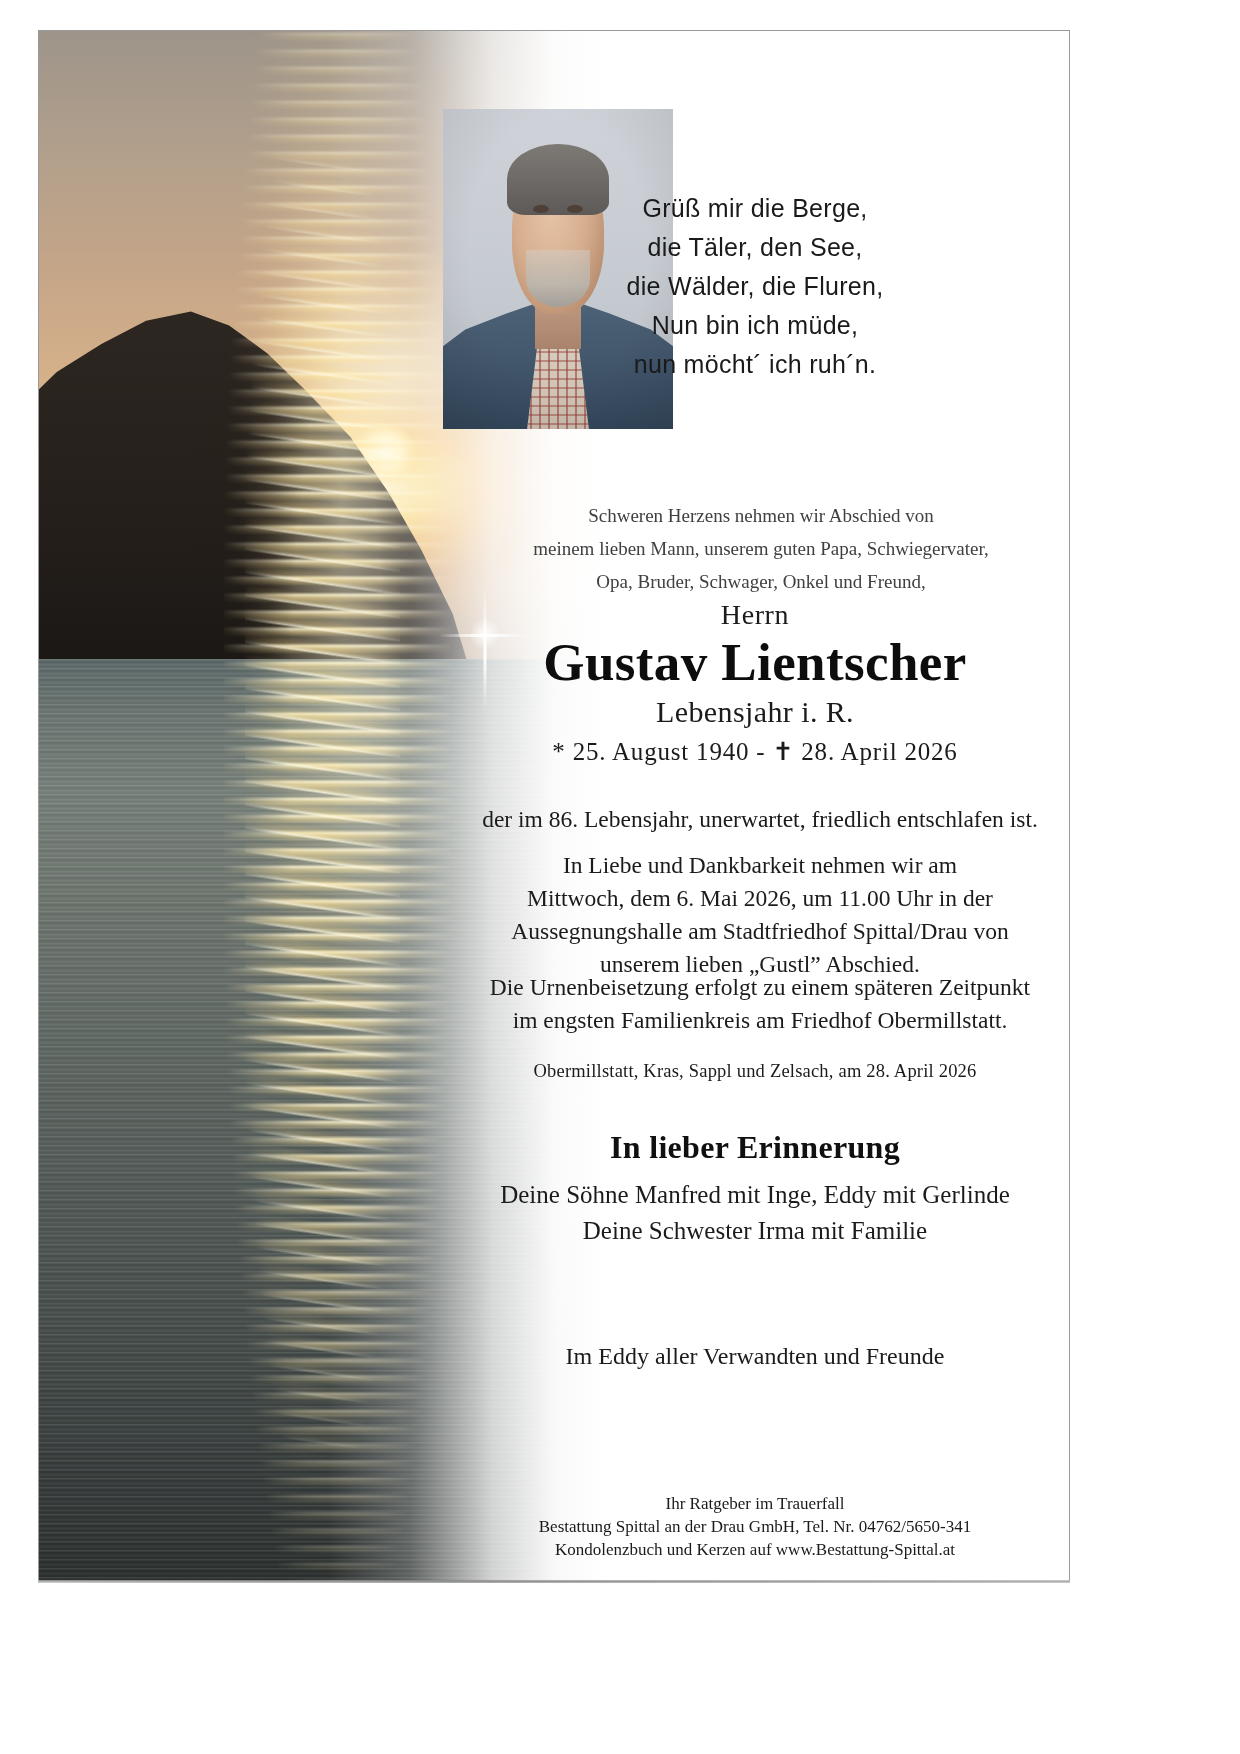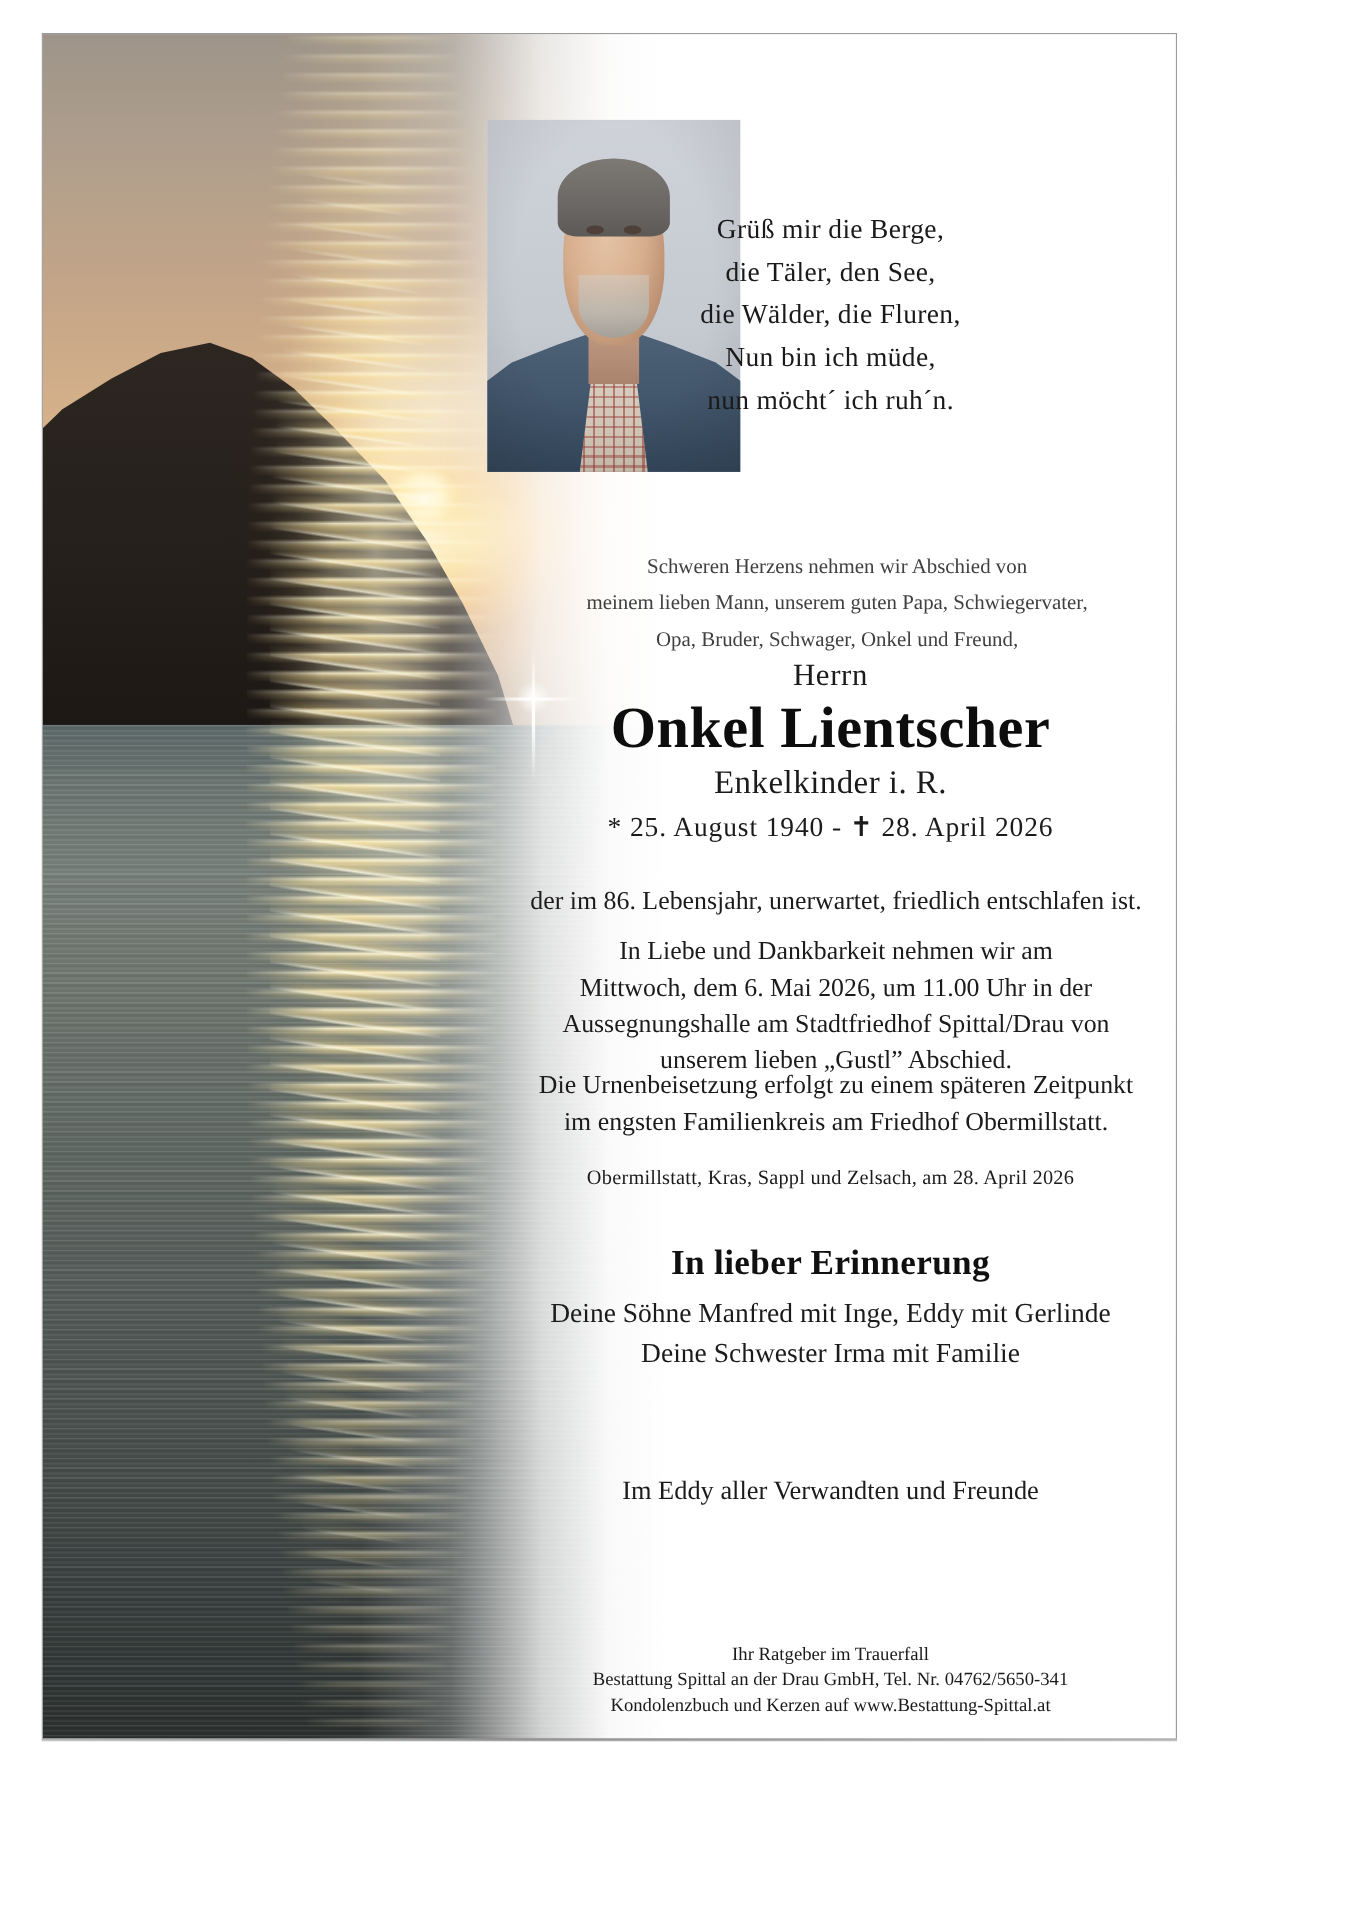--- a/index.html
+++ b/index.html
@@ -320,21 +320,21 @@
     width: 628px;
     height: 100%;
     text-align: center;
     color: #1b1b1b;
   }
 
   .poem {
     position: absolute;
     left: 0; right: 0;
     top: 158px;
-    font-family: Liberation Serif, serif;
+    font-family: Liberation Sans, sans-serif;
     font-size: 25px;
     line-height: 39px;
     letter-spacing: .3px;
     color: #1a1a1a;
   }
   .poem .ln { display: block; }
 
   .intro {
     position: absolute;
     left: 30px; right: 18px;
@@ -494,22 +494,22 @@
         <span class="ln">nun möcht´ ich ruh´n.</span>
       </div>
 
       <div class="intro">
         <span class="ln">Schweren Herzens nehmen wir Abschied von</span>
         <span class="ln">meinem lieben Mann, unserem guten Papa, Schwiegervater,</span>
         <span class="ln">Opa, Bruder, Schwager, Onkel und Freund,</span>
       </div>
 
       <div class="herrn">Herrn</div>
-      <div class="name">Onkel Lientscher</div>
-      <div class="profession">Enkelkinder i. R.</div>
+      <div class="name">Gustav Lientscher</div>
+      <div class="profession">Lebensjahr i. R.</div>
       <div class="dates">* 25. August 1940 - ✝ 28. April 2026</div>
 
       <div class="para p1">
         <span class="ln">der im 86. Lebensjahr, unerwartet, friedlich entschlafen ist.</span>
       </div>
 
       <div class="para p2">
         <span class="ln">In Liebe und Dankbarkeit nehmen wir am</span>
         <span class="ln">Mittwoch, dem 6. Mai 2026, um 11.00 Uhr in der</span>
         <span class="ln">Aussegnungshalle am Stadtfriedhof Spittal/Drau von</span>

